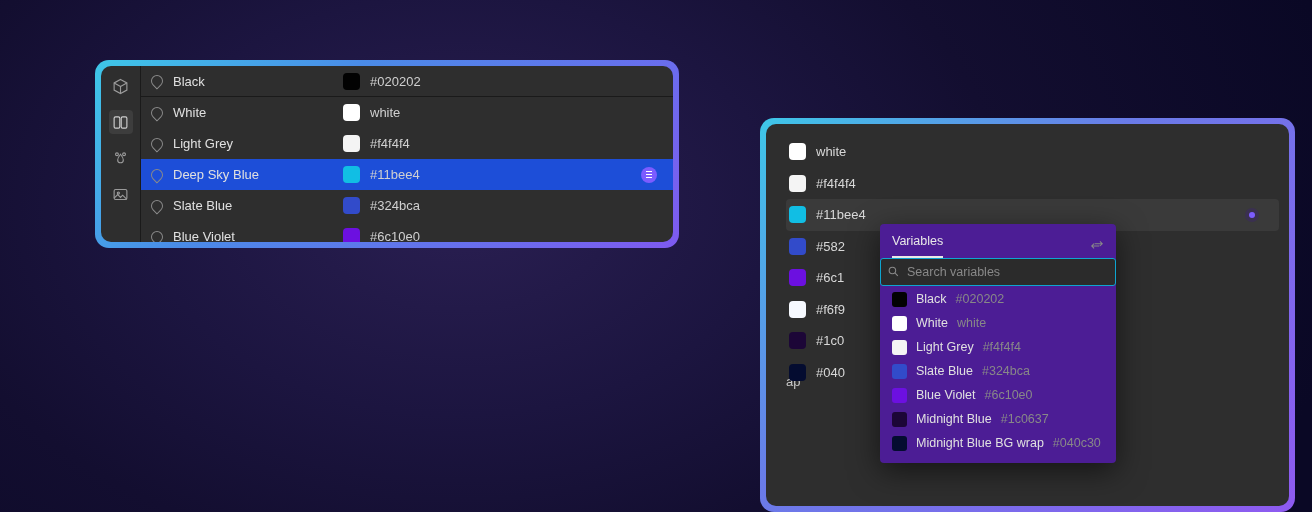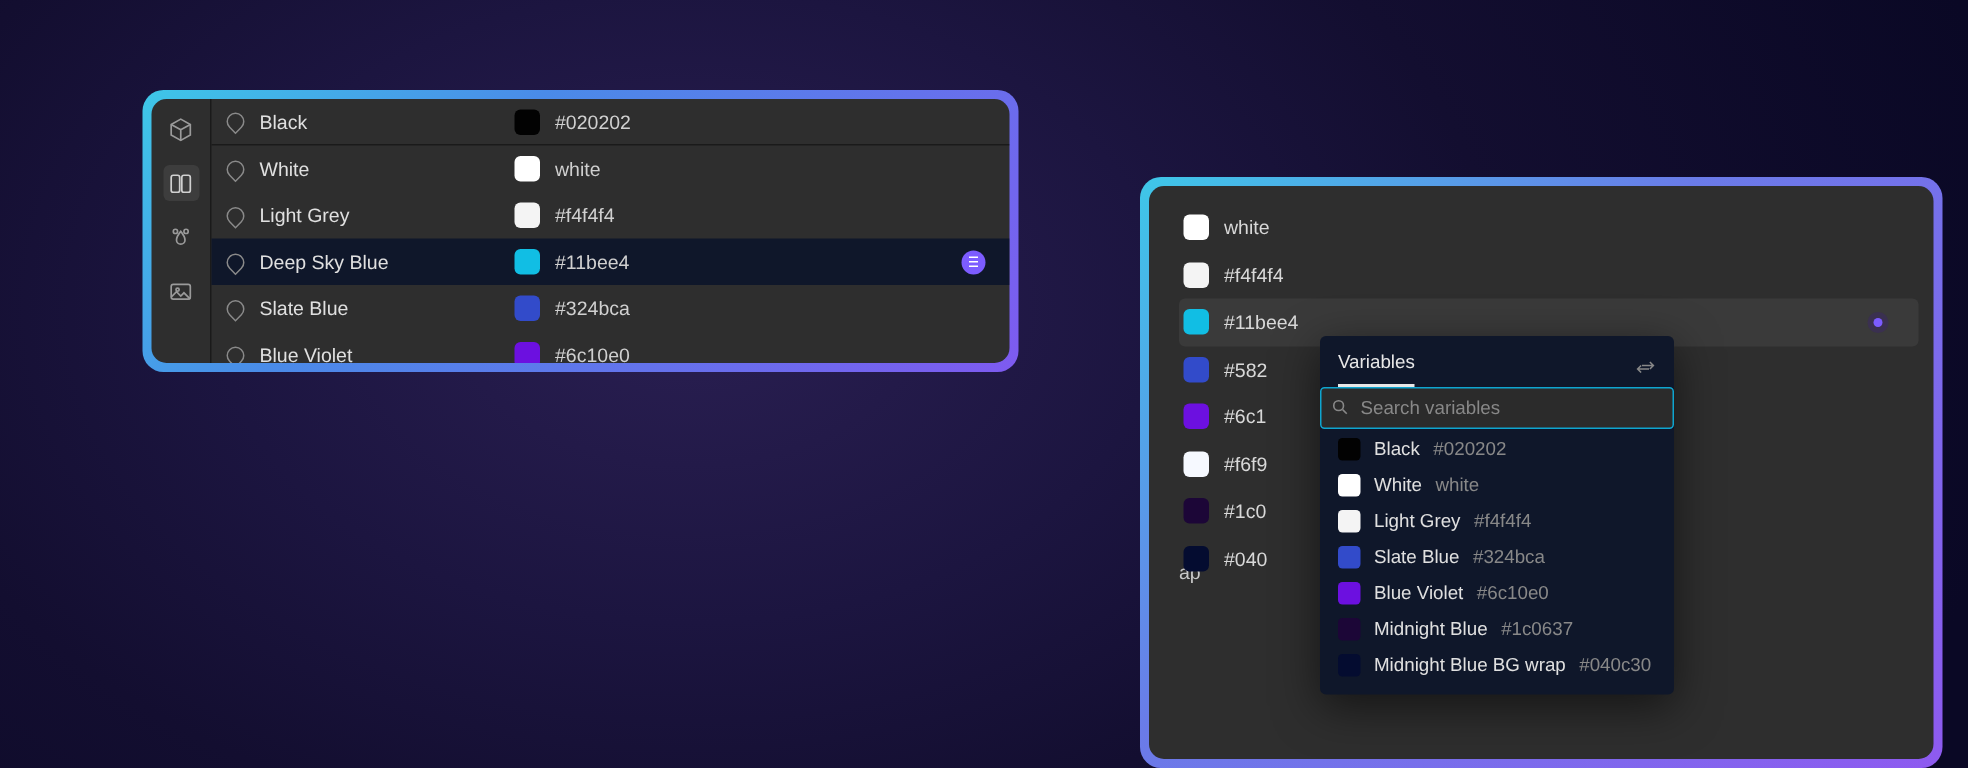--- a/index.html
+++ b/index.html
@@ -11,39 +11,39 @@
 .p1{left:95px;top:60px;width:584px;height:188px;background:linear-gradient(135deg,#3ec7e8 0%,#4a8be8 35%,#7e5af0 100%)}
 .p2{left:760px;top:118px;width:535px;height:394px;background:linear-gradient(135deg,#3ec7e8 0%,#6a7be8 40%,#8e5af0 100%)}
 
 .iconbar{position:absolute;left:0;top:0;bottom:0;width:40px;border-right:1px solid #1a1a1a;display:flex;flex-direction:column;align-items:center;padding-top:8px;gap:12px}
 .iconbar .ic{width:24px;height:24px;display:flex;align-items:center;justify-content:center;color:#9a9a9a;border-radius:4px}
 .iconbar .ic.act{background:#3d3d3d;color:#d0d0d0}
 .iconbar .ic svg{width:17px;height:17px;stroke:currentColor;fill:none;stroke-width:1.6}
 
 .clist{position:absolute;left:40px;top:0;right:0}
 .crow{display:flex;align-items:center;height:31px;padding-left:10px;gap:12px}
-.crow.sel{background:#0f172a}
+.crow.sel{background:#1d4ed8}
 .crow.head{border-bottom:1px solid #1a1a1a}
 .nmcol{width:180px;display:flex;align-items:center;gap:10px;color:#e0e0e0}
 .drop{width:12px;height:12px;border:1.4px solid #8a8a8a;border-radius:50% 50% 50% 0;transform:rotate(-45deg)}
 .vlcol{display:flex;align-items:center;gap:10px;flex:1}
 .sw{width:17px;height:17px;border-radius:4px;flex-shrink:0}
 .vlcol span{color:#d0d0d0}
 .badge{width:16px;height:16px;border-radius:50%;background:#7c5cff;display:flex;align-items:center;justify-content:center;margin-right:16px}
 .badge::after{content:"";width:6px;height:1.5px;background:#fff;box-shadow:0 -3px 0 #fff,0 3px 0 #fff}
 .dotb{width:14px;height:14px;border-radius:50%;background:#3a3050;display:flex;align-items:center;justify-content:center;margin-right:20px}
 .dotb::after{content:"";width:6px;height:6px;border-radius:50%;background:#7c5cff}
 
 .p2list{position:absolute;left:20px;top:12px;right:10px}
 .p2row{display:flex;align-items:center;height:31.5px;padding-left:3px}
 .p2row.sel{background:#3a3a3a;border-radius:4px}
 .p2row .sw{margin-right:10px}
 .p2row span{color:#d8d8d8}
 
-.popup{position:absolute;left:114px;top:100px;width:236px;background:#0f172a;border-radius:4px;box-shadow:0 8px 30px rgba(0,0,0,0.55);z-index:10}
+.popup{position:absolute;left:114px;top:100px;width:236px;background:#4c1d95;border-radius:4px;box-shadow:0 8px 30px rgba(0,0,0,0.55);z-index:10}
 .phdr{display:flex;align-items:center;justify-content:space-between;padding:10px 12px 0 12px}
 .ptabs{display:flex;gap:16px;font-size:12.5px}
 .ptab{color:#888;padding-bottom:8px;cursor:pointer}
 .ptab.act{color:#e8e8e8;border-bottom:2px solid #e8e8e8}
 .swapic{width:14px;height:14px;color:#888}
 .swapic svg{width:14px;height:14px;stroke:currentColor;fill:none;stroke-width:1.8}
 .psrch{position:relative}
 .psrch input{width:100%;background:#2b2b2b;border:1px solid #0ea5d0;border-radius:3px;padding:6px 8px 6px 26px;color:#d0d0d0;font-size:12.5px;outline:none}
 .psrch input::placeholder{color:#888}
 .sicn{position:absolute;left:7px;top:7px;width:13px;height:13px;color:#888}

